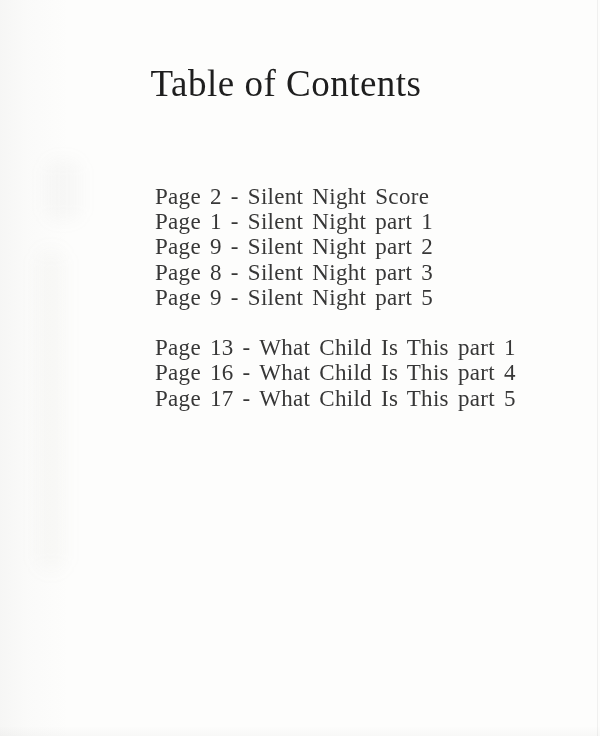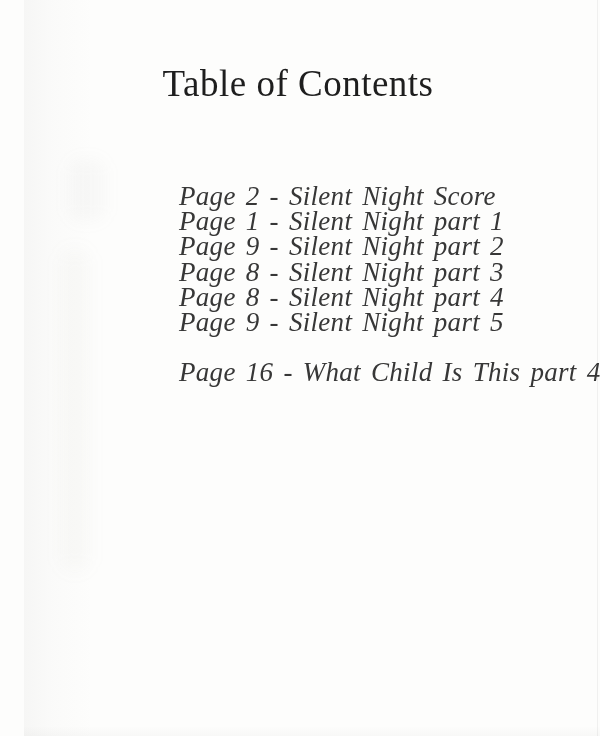--- a/index.html
+++ b/index.html
@@ -11,21 +11,20 @@
     height: 736px;
     background: #fdfdfc;
     overflow: hidden;
     position: relative;
     font-family: "Liberation Serif", "DejaVu Serif", serif;
   }
   .scan-page {
     position: absolute;
     inset: 0;
     background: #fdfdfc;
-    margin-left: 24px;
   }
   
   .edge-left {
     position: absolute;
     left: 0; top: 0;
     width: 70px; height: 100%;
     background: linear-gradient(to right, rgba(120,120,115,0.05), rgba(120,120,115,0.02) 40%, rgba(0,0,0,0) 100%);
     pointer-events: none;
   }
   .ghost-smudge-1 {
@@ -71,22 +70,21 @@
     line-height: 44px;
     letter-spacing: 0.5px;
     color: #1e1e1e;
     white-space: nowrap;
   }
   .toc-list {
     position: absolute;
     left: 155px;
     top: 184px;
     width: 400px;
-    font-style: italic;
-    font-size: 27px;
+    font-size: 23px;
     line-height: 25.2px;
     color: #373737;
     letter-spacing: 0.3px;
     word-spacing: 3px;
   }
   .toc-entry {
     white-space: nowrap;
   }
   .section-gap {
     height: 25.2px;
@@ -105,25 +103,26 @@
 
   <div class="title">Table of Contents</div>
 
   <div class="toc-list">
 
     <div>
       <div class="toc-entry">Page 2 - Silent Night Score</div>
       <div class="toc-entry">Page 1 - Silent Night part 1</div>
       <div class="toc-entry">Page 9 - Silent Night part 2</div>
       <div class="toc-entry">Page 8 - Silent Night part 3</div>
-      <div class="toc-entry">Page 8 - Silent Night part 4</div>
       <div class="toc-entry">Page 9 - Silent Night part 5</div>
     </div>
 
     <div class="section-gap"></div>
 
     <div>
+      <div class="toc-entry">Page 13 - What Child Is This part 1</div>
       <div class="toc-entry">Page 16 - What Child Is This part 4</div>
+      <div class="toc-entry">Page 17 - What Child Is This part 5</div>
     </div>
 
   </div>
 
 </div>
 
 </body></html>

